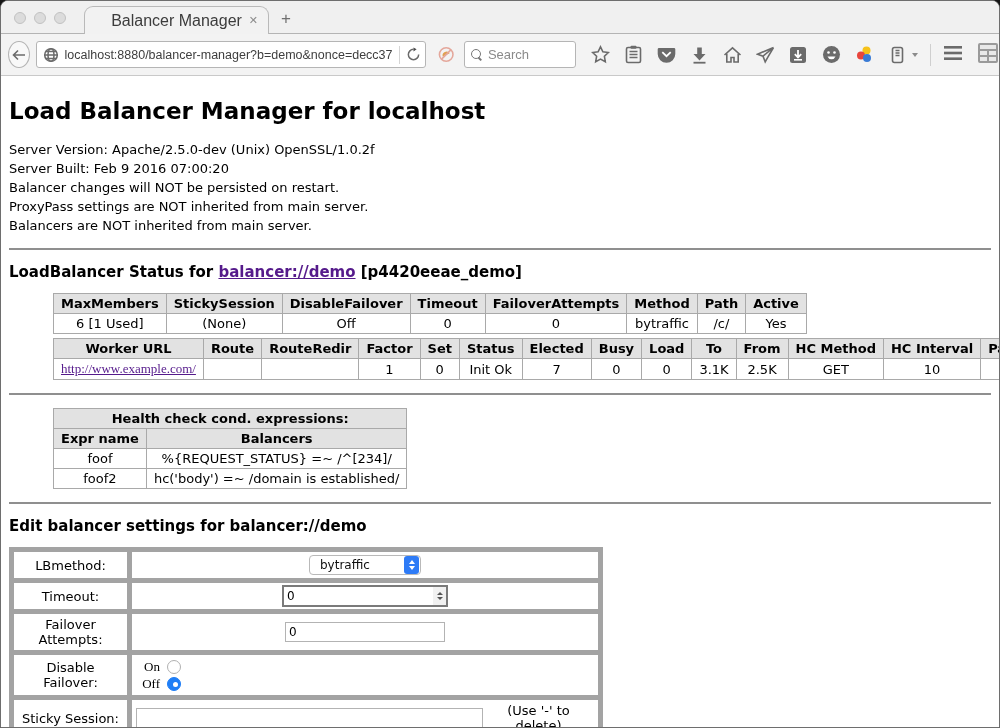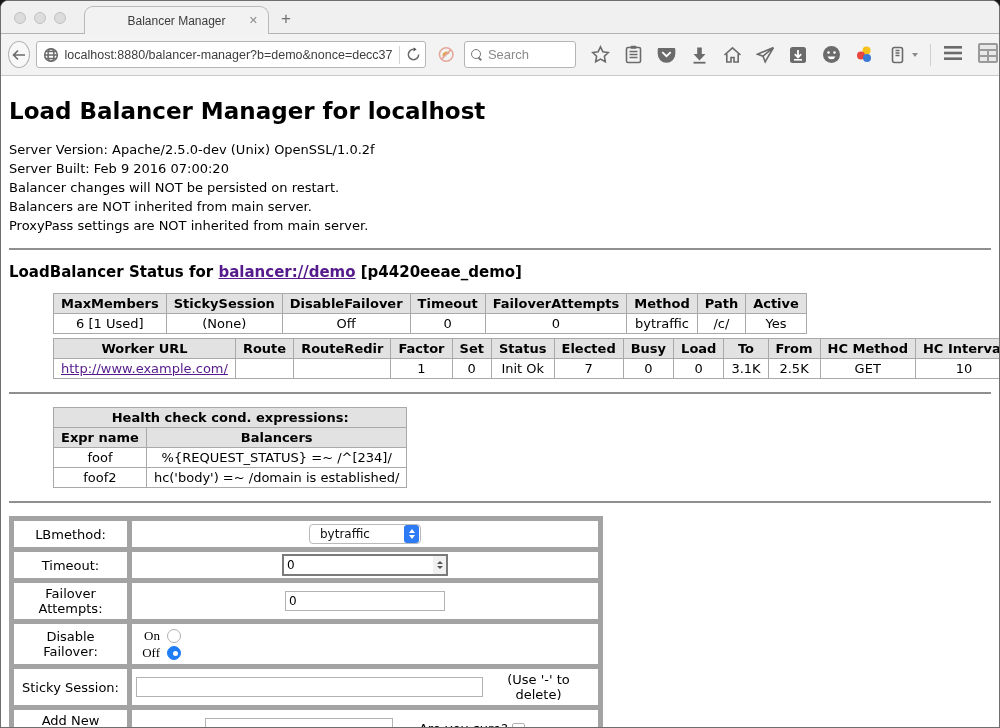--- a/index.html
+++ b/index.html
@@ -9,21 +9,21 @@
             font-family:"Liberation Sans", sans-serif; }
 
   
   .tabbar { position:relative; height:33px; background:#f0f0f0;
             border-bottom:1px solid #b4b4b4; }
   .traffic { position:absolute; top:11px; left:13px; display:flex; gap:8px; }
   .tl { width:12px; height:12px; border-radius:50%; background:#dcdcdc; border:1px solid #c2c2c2; }
   .tab { position:absolute; left:83px; top:5px; width:185px; height:29px;
          background:#f2f2f2; border:1px solid #b9b9b9; border-bottom:none;
          border-radius:9px 9px 0 0; display:flex; align-items:center; justify-content:center; }
-  .tab-title { font-size:12px; color:#3c3c3c; }
+  .tab-title { font-size:16px; color:#3c3c3c; }
   .tab-close { position:absolute; right:10px; top:7px; font-size:11px; color:#8c8c8c; cursor:default; }
   .newtab { position:absolute; left:280px; top:8px; font-size:17px; color:#6f6f6f; }
 
   
   .navbar { position:relative; height:42px; background:#f3f3f3;
             border-bottom:1px solid #c9c9c9; display:flex; align-items:center; }
   .backbtn { width:27px; height:27px; border-radius:50%; border:1px solid #b5b5b5;
              background:#f8f8f8; margin-left:7px; display:flex; align-items:center; justify-content:center; }
   .urlbar { display:flex; align-items:center; width:390px; height:27px; margin-left:6px;
             background:#fff; border:1px solid #b5b5b5; border-radius:3px; padding:0 4px 0 6px; }
@@ -51,21 +51,21 @@
   .h3 { font-size:15px; font-weight:bold; margin:6px 0 12px 0; }
   a.plink { color:#551a8b; text-decoration:underline; font-weight:bold; }
   a.wlink { color:#551a8b; text-decoration:underline; font-weight:normal; }
 
   table.data { border-collapse:collapse; font-size:13px; margin-bottom:4px;margin-left:44px; }
   table.data th, table.data td { border:1px solid #a9a9a9; padding:2px 7px; text-align:center; white-space:nowrap; }
   table.data th { background:#e2e2e2; }
   .status-table { width:617px; margin-bottom:18px; }
   .worker-table { width:983px; }
   .health-table { width:318px; }
-  td.cell-left { text-align:left; }
+  td.cell-left { text-align:left;font-family:Liberation Serif, serif; }
 
   
   .form-table { border-collapse:collapse; width:594px; font-size:13px; }
   .form-table td { border:5px solid #a3a3a3; padding:3px 4px; }
   .form-table .lbl { width:118px; text-align:center; }
   .form-table .ctl { text-align:center; }
   .txt { height:20px; border:1px solid #b3b3b3; background:#fff; font-size:12px;
          font-family:"DejaVu Sans", sans-serif; padding:0 3px; }
   .numwrap { display:inline-flex; align-items:stretch; vertical-align:middle; }
   .stepper { width:14px; border:1px solid #aaa; border-left:none; background:#f1f1f1;
@@ -218,22 +218,22 @@
         </svg></span>
   </div>
 
   <div class="content">
 
     <h1 class="pagetitle">Load Balancer Manager for localhost</h1>
 
     <div class="info-line">Server Version: Apache/2.5.0-dev (Unix) OpenSSL/1.0.2f</div>
     <div class="info-line">Server Built: Feb 9 2016 07:00:20</div>
     <div class="info-line">Balancer changes will NOT be persisted on restart.</div>
+    <div class="info-line">ProxyPass settings are NOT inherited from main server.</div>
     <div class="info-line">Balancers are NOT inherited from main server.</div>
-    <div class="info-line">ProxyPass settings are NOT inherited from main server.</div>
 
     <hr class="rule">
 
     <div class="h3"><span>LoadBalancer Status for </span><a href="#" class="plink">balancer://demo</a><span> [p4420eeae_demo]</span></div>
 
     <table class="data status-table">
       <tbody>
           <tr>
         <th>MaxMembers</th>
         <th>StickySession</th>
@@ -313,20 +313,21 @@
       </tr>
       <tr>
         <td>foof2</td>
         <td>hc('body') =~ /domain is established/</td>
       </tr>
     </tbody>
       </table>
 
     <hr class="rule">
 
+    <div class="h3">Edit balancer settings for balancer://demo</div>
 
     <table class="form-table">
       <tbody>
           <tr>
         <td class="lbl">LBmethod:</td>
         <td class="ctl">
           <span class="sel">
             <span class="sel-txt">bytraffic</span>
             <span class="sel-stepper">
                   <span class="sv-up"></span>

